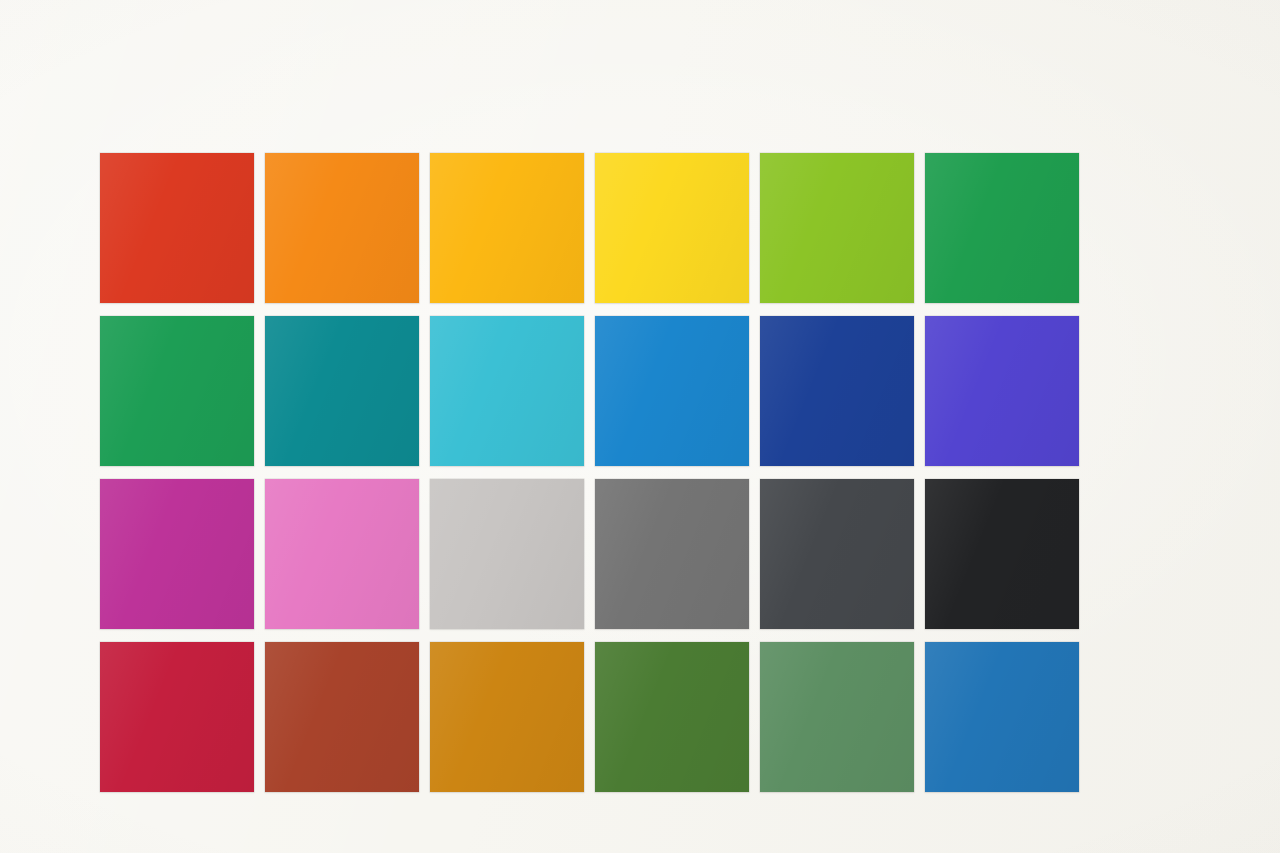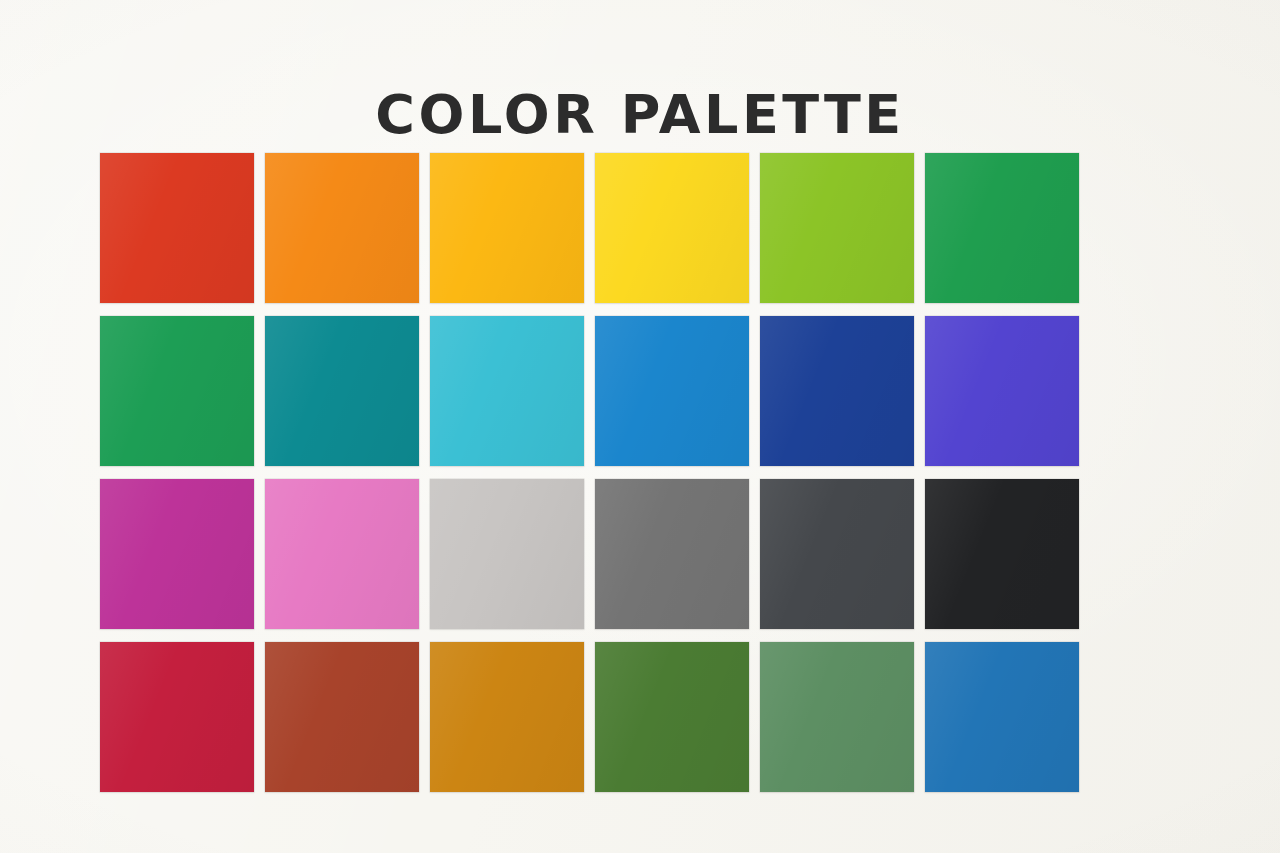--- a/index.html
+++ b/index.html
@@ -78,21 +78,20 @@
     pointer-events: none;
   }
 </style>
 </head>
 <body>
 
 <div id="poster" style="background-color: rgb(247, 246, 241);">
 
   <div id="paper-texture"></div>
 
-  <h1 id="title" style="color: rgb(44, 44, 44);">COLOR PALETTE</h1>
 
   <div id="swatch-grid">
       <div class="swatch" style="background-color: rgb(220, 58, 34);"></div>
       <div class="swatch" style="background-color: rgb(245, 138, 23);"></div>
       <div class="swatch" style="background-color: rgb(252, 184, 19);"></div>
       <div class="swatch" style="background-color: rgb(252, 217, 33);"></div>
       <div class="swatch" style="background-color: rgb(140, 196, 39);"></div>
       <div class="swatch" style="background-color: rgb(31, 158, 79);"></div>
       <div class="swatch" style="background-color: rgb(29, 158, 85);"></div>
       <div class="swatch" style="background-color: rgb(13, 139, 146);"></div>

